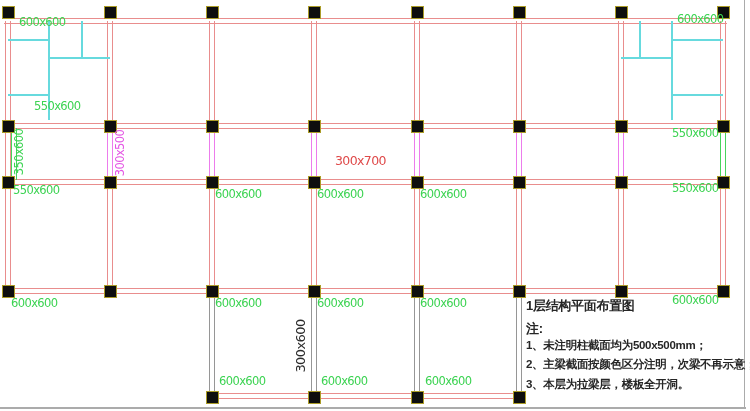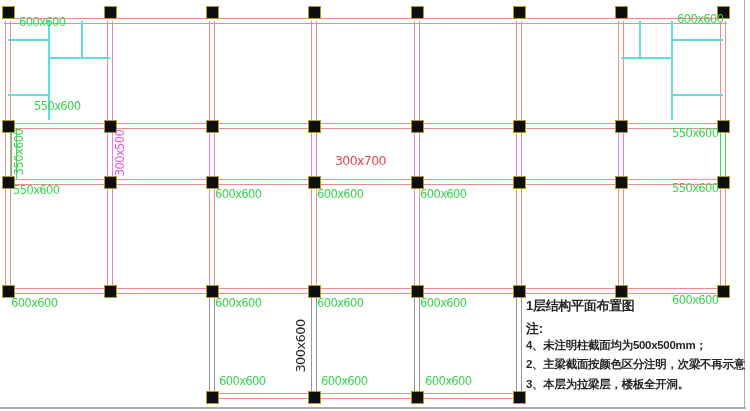--- a/index.html
+++ b/index.html
@@ -137,17 +137,17 @@
       <div class="dim" style="color: rgb(60, 211, 82); left: 672px; top: 295px;">600x600</div>
       <div class="dim rot" style="color: rgb(43, 43, 43); font-size: 13px; left: 300px; top: 346px;">300x600</div>
       <div class="dim" style="color: rgb(60, 211, 82); left: 219px; top: 376px;">600x600</div>
       <div class="dim" style="color: rgb(60, 211, 82); left: 321px; top: 376px;">600x600</div>
       <div class="dim" style="color: rgb(60, 211, 82); left: 425px; top: 376px;">600x600</div>
     </div>
 
   <div id="notes-block">
     <div class="tb-line" id="drawing-title">1层结构平面布置图</div>
     <div class="tb-line" id="notes-header">注:</div>
-    <div class="tb-line" id="note-1">4、未注明柱截面均为500x500mm；</div>
+    <div class="tb-line" id="note-1">1、未注明柱截面均为500x500mm；</div>
     <div class="tb-line" id="note-2">2、主梁截面按颜色区分注明，次梁不再示意；</div>
     <div class="tb-line" id="note-3">3、本层为拉梁层，楼板全开洞。</div>
   </div>
 </div>
 
 </body></html>

